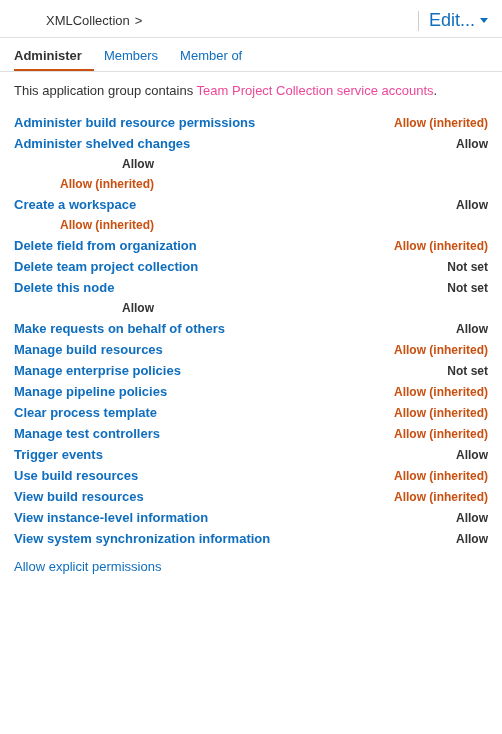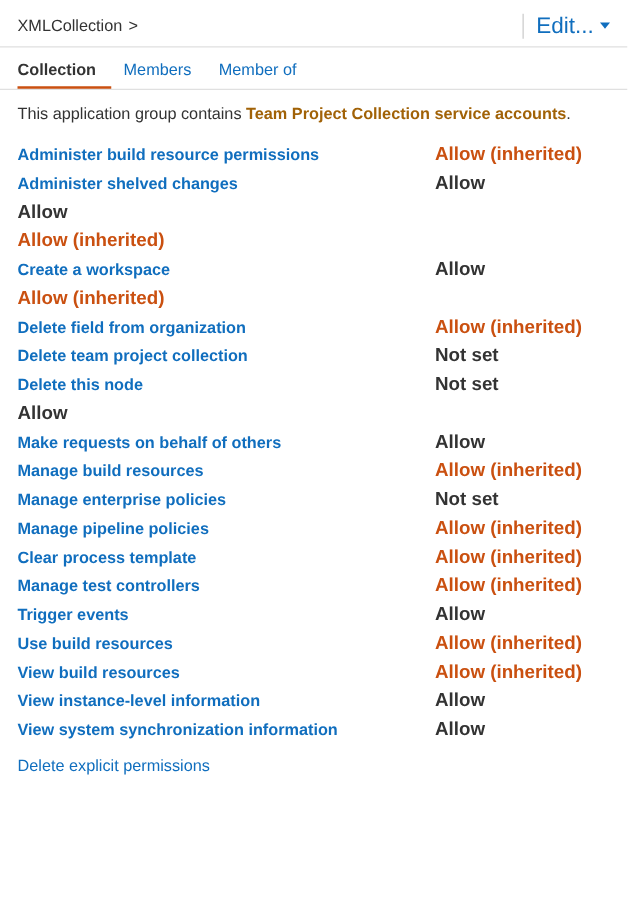--- a/index.html
+++ b/index.html
@@ -23,20 +23,21 @@
       display: flex;
       align-items: center;
       flex: 1;
       font-size: 13px;
       color: #333;
     }
 
     .breadcrumb-link {
       color: #333;
       text-decoration: none;
+      margin-left: 32px;
     }
 
     .breadcrumb-sep {
       margin: 0 5px;
       color: #333;
     }
 
     .breadcrumb-current {
       color: #ca5010;
     }
@@ -99,22 +100,22 @@
     }
 
     .description {
       font-size: 13px;
       color: #333;
       margin-bottom: 12px;
       line-height: 1.4;
     }
 
     .description strong {
-      font-weight: bold;
-      color: #a16207;
+      font-weight: normal;
+      color: #ec4899;
     }
 
     .permissions-table {
       width: 100%;
     }
 
     .perm-row {
       display: flex;
       align-items: baseline;
       padding: 3px 0;
@@ -123,23 +124,23 @@
 
     .perm-name {
       flex: 1;
       color: #106ebe;
       font-size: 13px;
       cursor: pointer;
     }
 
     .perm-value {
       min-width: 140px;
-      font-size: 15px;
-      color: #333;
-      text-align: left;
+      font-size: 12px;
+      color: #333;
+      text-align: right;
     }
 
     .perm-value.inherited {
       color: #ca5010;
     }
 
     .perm-value.allow {
       color: #333;
     }
 
@@ -165,21 +166,21 @@
     <span class="breadcrumb-sep">&gt;</span>
   </div>
   <div class="header-divider"></div>
   <button class="edit-btn">
     <span>Edit...</span>
     <span class="chevron-down"></span>
   </button>
 </div>
 
 <div class="tabs">
-  <a class="tab active">Collection</a>
+  <a class="tab active">Administer</a>
   <a class="tab">Members</a>
   <a class="tab">Member of</a>
 </div>
 
 <div class="content">
   <div class="description">
     <span>This application group contains </span><strong>Team Project Collection service accounts</strong><span>.</span>
   </div>
 
   <div class="permissions-table" id="permissions-table">
@@ -258,14 +259,14 @@
       <div class="perm-row">
         <span class="perm-name">View instance-level information</span>
         <span class="perm-value allow">Allow</span>
       </div>
       <div class="perm-row">
         <span class="perm-name">View system synchronization information</span>
         <span class="perm-value allow">Allow</span>
       </div>
     </div>
 
-  <a class="clear-link">Delete explicit permissions</a>
+  <a class="clear-link">Allow explicit permissions</a>
 </div>
 
 </body></html>

